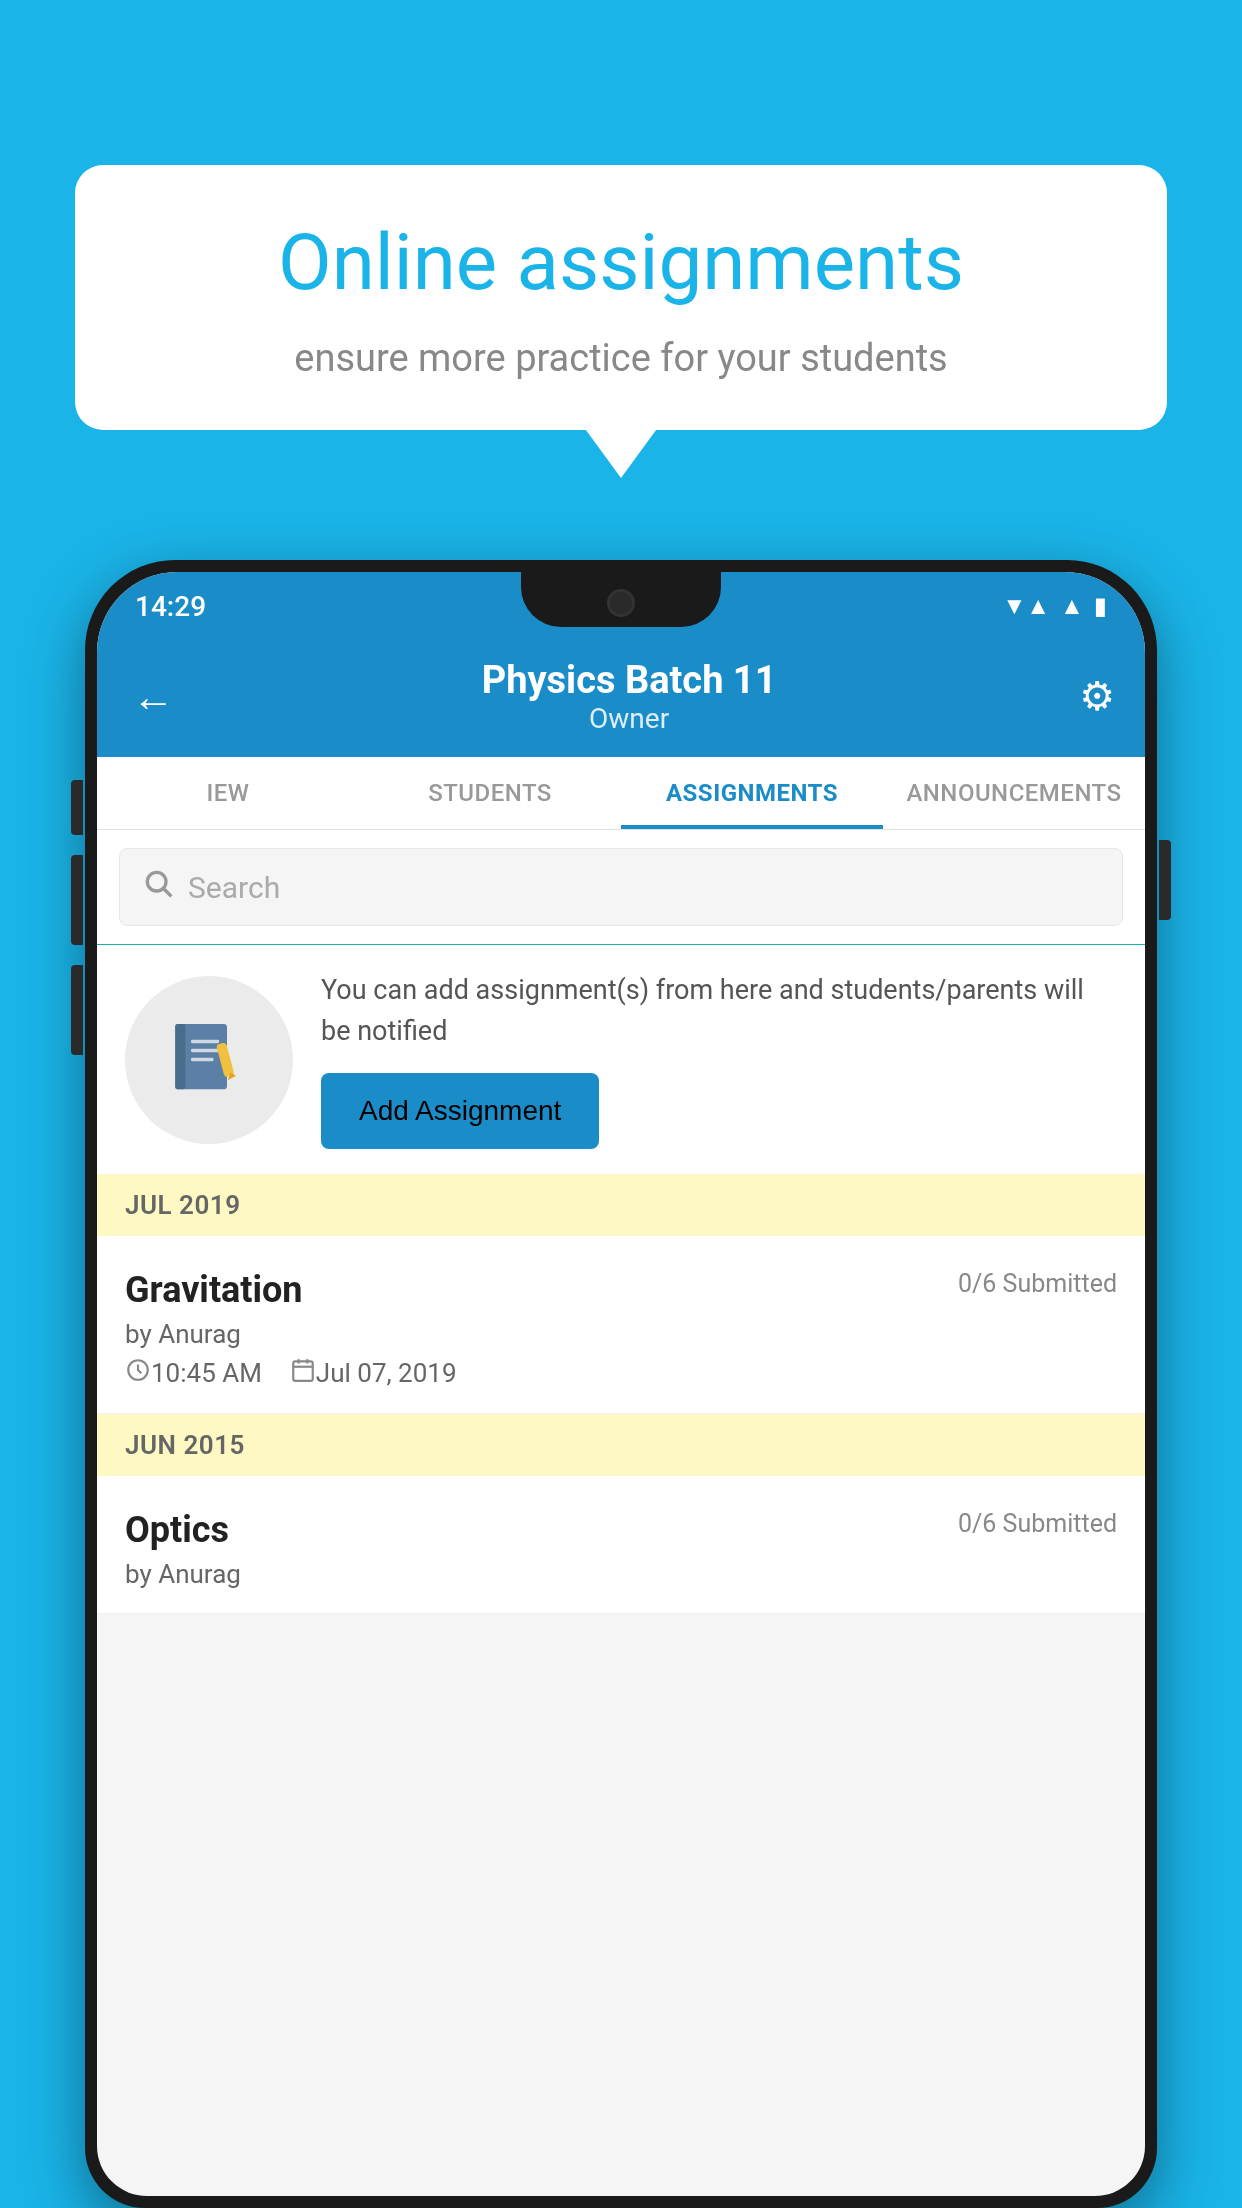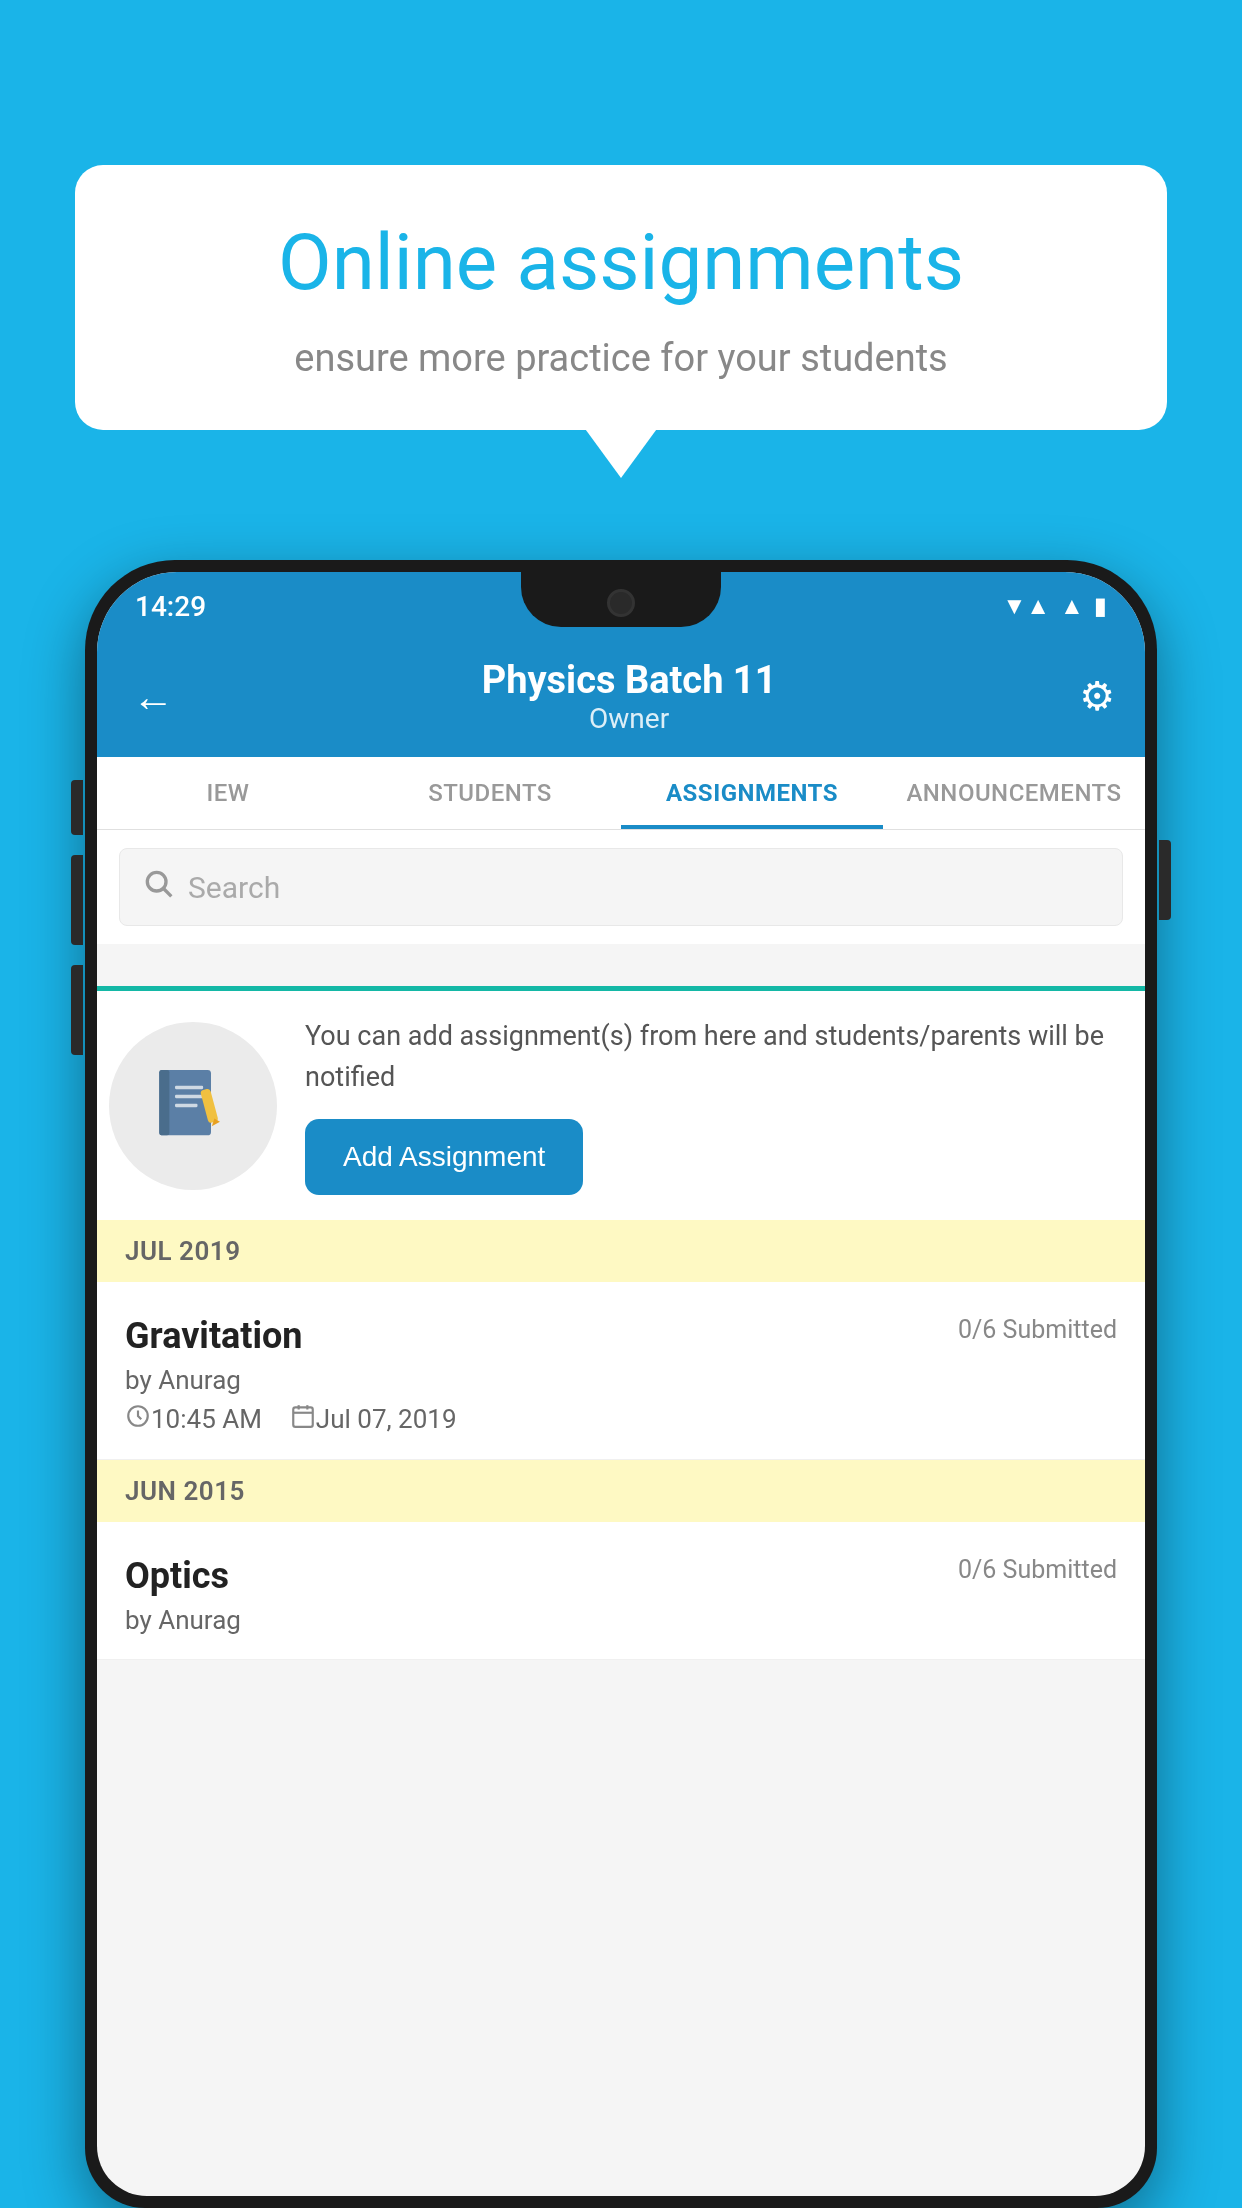--- a/index.html
+++ b/index.html
@@ -223,26 +223,25 @@
     }
 
     .search-placeholder {
       font-size: 30px;
       color: #aaa;
     }
 
     
     .info-card {
       background: white;
-      padding: 25px 12px;
+      padding: 25px 28px;
       display: flex;
       align-items: center;
       gap: 28px;
-      border-top: 5px solid #14b8a6;
-      margin-top: 42px;
+      border-top: 1px solid #14b8a6;
     }
 
     .notebook-icon-circle {
       width: 168px;
       height: 168px;
       background: #ebebeb;
       border-radius: 50%;
       display: flex;
       align-items: center;
       justify-content: center;
@@ -260,23 +259,23 @@
 
     .info-text {
       font-size: 27px;
       color: #555;
       line-height: 1.5;
       margin-bottom: 22px;
     }
 
     .add-assignment-btn {
       background: #1a8cc7;
-      color: #ffffff;
+      color: #000000;
       border: none;
-      border-radius: 14px;
+      border-radius: 8px;
       padding: 22px 38px;
       font-size: 28px;
       font-weight: 500;
       cursor: pointer;
       display: inline-block;
     }
 
     
     .section-header {
       background: #fef9c3;

